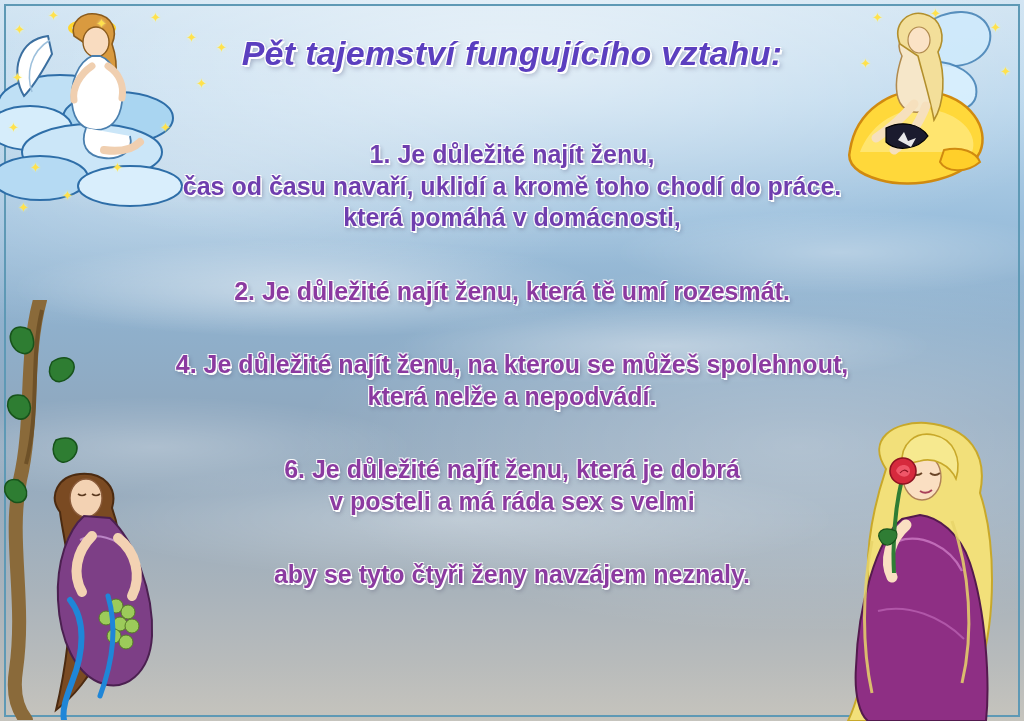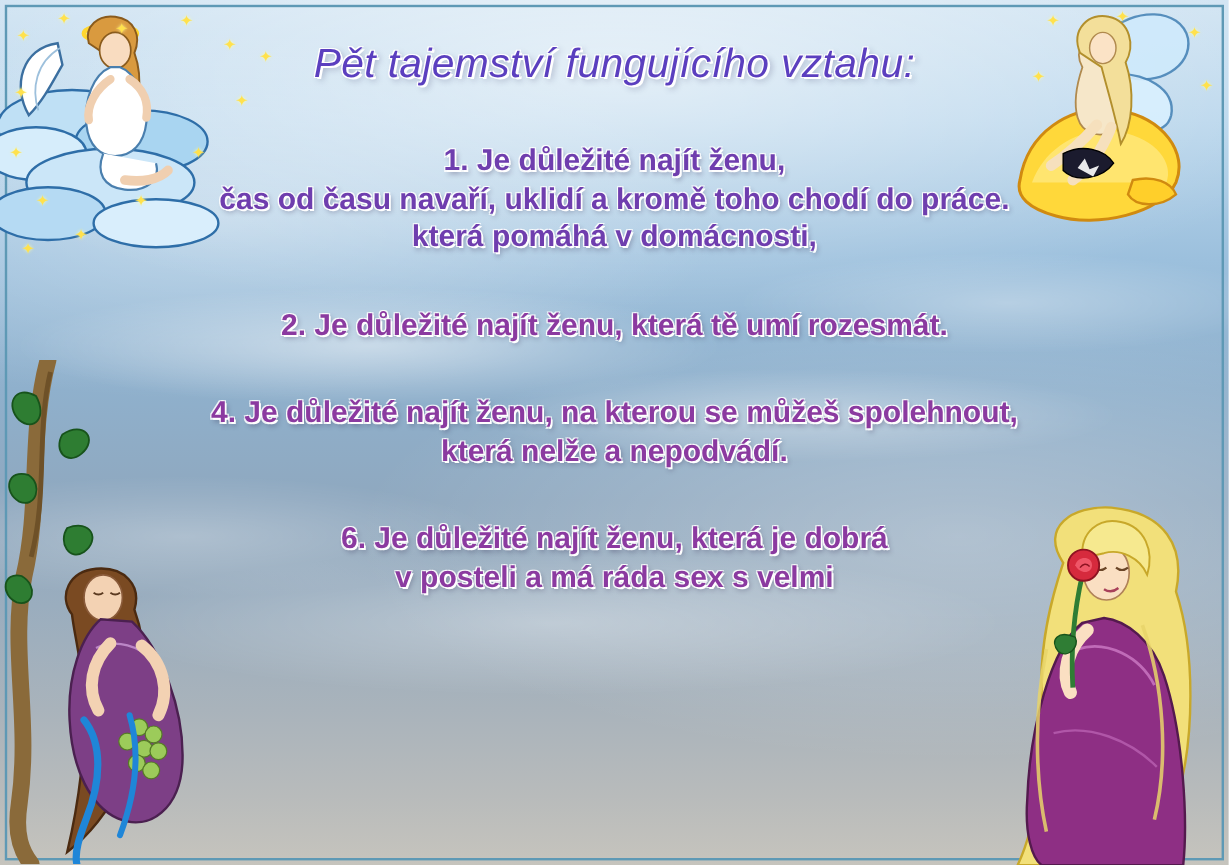--- a/index.html
+++ b/index.html
@@ -62,34 +62,34 @@
     display: flex;
     flex-direction: column;
     align-items: center;
     text-align: center;
     z-index: 6;
   }
 
   .title {
     margin-top: 34px;
     font-size: 34px;
-    font-weight: normal;
+    font-weight: bold;
     font-style: italic;
     color: #5b3fbf;
     letter-spacing: 0.3px;
     text-shadow:
       2px 2px 0 #ffffff,
       -1px -1px 0 #ffffff,
       1px -1px 0 #ffffff,
       -1px 1px 0 #ffffff,
       3px 3px 5px rgba(40,40,90,0.35);
   }
 
   .verses {
-    margin-top: 46px;
+    margin-top: 66px;
     width: 960px;
     display: flex;
     flex-direction: column;
     gap: 42px;
   }
 
   .verse {
     font-size: 25px;
     font-weight: bold;
     line-height: 1.26;
@@ -301,18 +301,19 @@
         <span class="line">4. Je důležité najít ženu, na kterou se můžeš spolehnout,</span>
         <span class="line">která nelže a nepodvádí.</span>
       </div>
 
       <div class="verse verse-4">
         <span class="line">6. Je důležité najít ženu, která je dobrá</span>
         <span class="line">v posteli a má ráda sex s velmi</span>
       </div>
 
       <div class="verse verse-5">
+        <span class="line">aby se tyto čtyři ženy navzájem neznaly.</span>
       </div>
     </div>
   </div>
 
   <div class="frame"></div>
 </div>
 
 </body></html>

